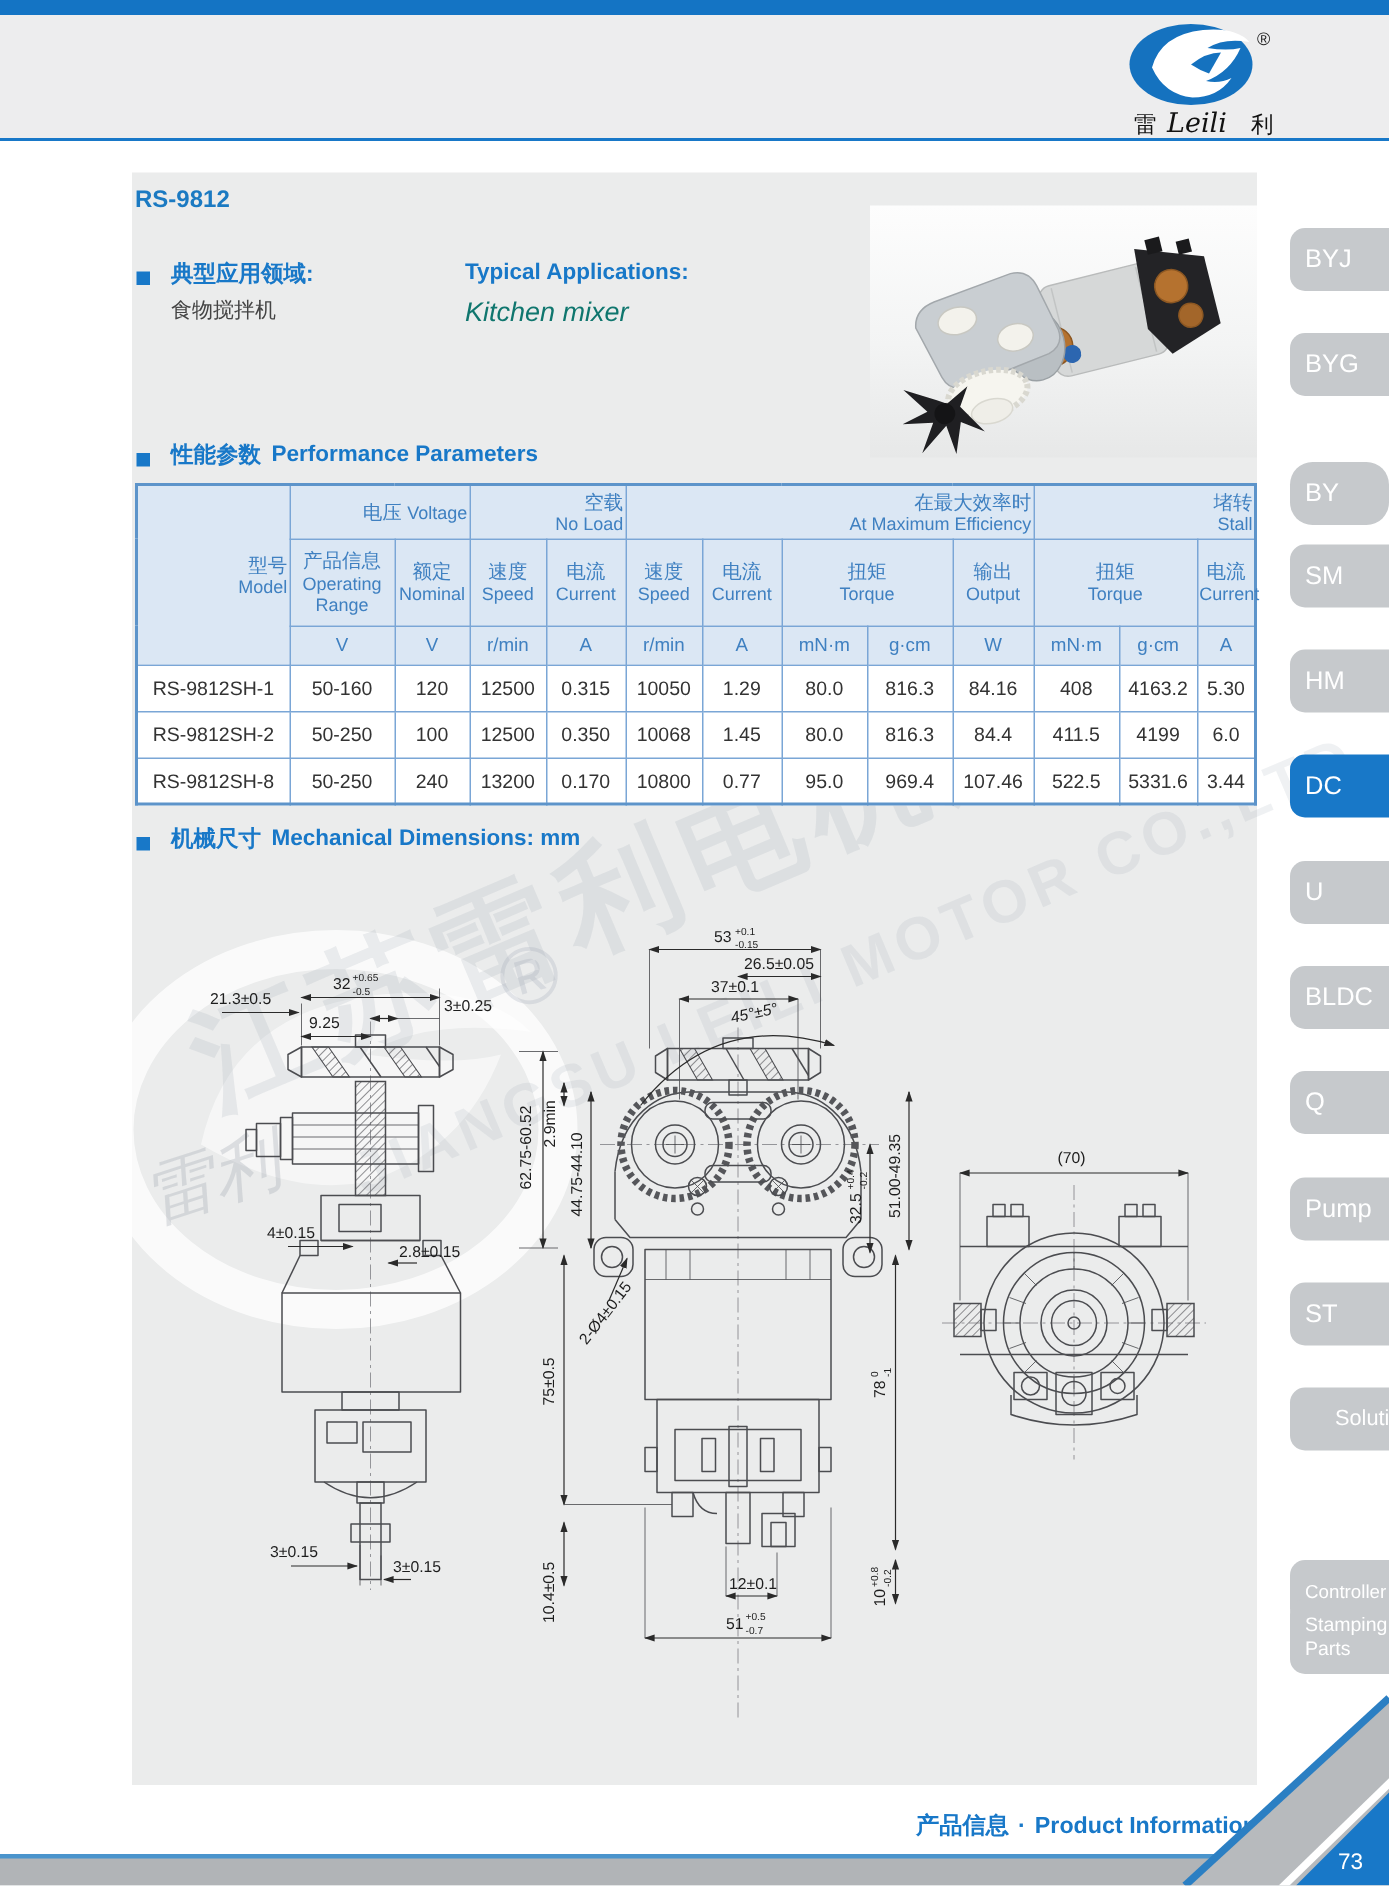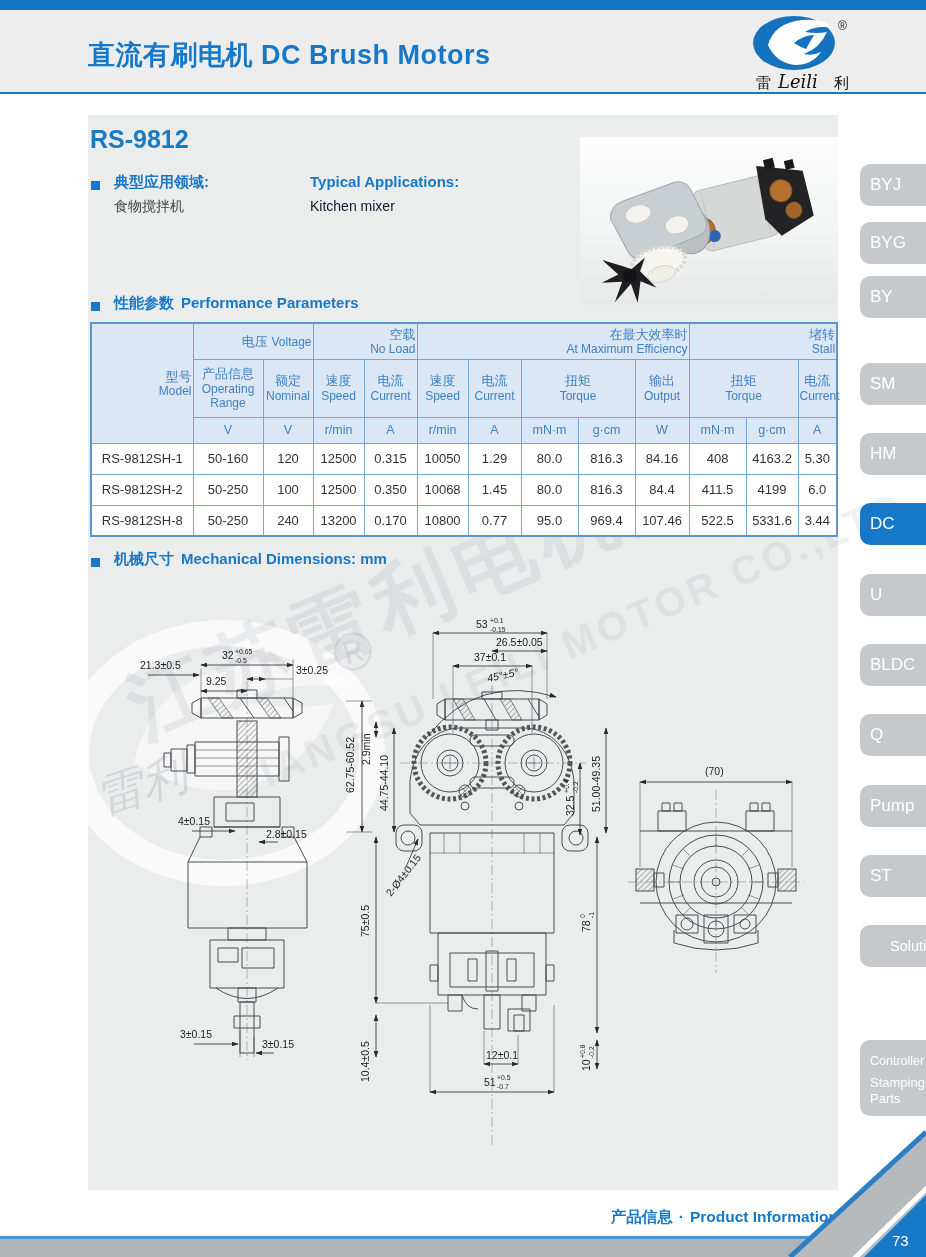--- a/index.html
+++ b/index.html
@@ -6,27 +6,27 @@
   html,body { width:926px; height:1257px; }
   body { position:relative; font-family:"Liberation Sans", sans-serif; background:#fff; overflow:hidden; }
 
   .topbar { position:absolute; left:0; top:0; width:926px; height:10px; background:#1474c4; }
   .header { position:absolute; left:0; top:10px; width:926px; height:84px; background:#ededee; border-bottom:2px solid #1878c8; }
   .header-title { position:absolute; left:88px; top:27px; font-size:27px; font-weight:bold; color:#1878c8; letter-spacing:.5px; }
   .logo { position:absolute; left:748px; top:3px; width:112px; height:80px; }
 
   .panel { position:absolute; left:88px; top:115px; width:750px; height:1075px; background:#ebecec; }
 
-  .model-title { position:absolute; left:2px; top:10px; font-size:25px; font-weight:600; color:#1b7ac2;text-align:right; }
+  .model-title { position:absolute; left:2px; top:10px; font-size:16px; font-weight:600; color:#1b7ac2;text-align:right; }
 
   .bullet { position:absolute; width:9px; height:9px; background:#1878c8; }
   .sec-zh { position:absolute; font-size:15px; font-weight:bold; color:#1878c8; }
   .sec-en { position:absolute; font-size:15px; font-weight:bold; color:#1878c8; }
   .val-zh { position:absolute; font-size:14px; color:#444; }
-  .val-en { position:absolute; font-size:14px; color:#0f172a; }
+  .val-en { position:absolute; font-size:18px; color:#0f766e;font-style:italic; }
 
   .photo { position:absolute; left:492px; top:22px; width:258px; height:168px;
            background:linear-gradient(180deg,#fdfdfd 0%,#f3f4f4 55%,#e7e8e8 100%); }
 
   table.perf { position:absolute; left:2px; top:207px; width:746px; border-collapse:collapse; table-layout:fixed;
                border:2px solid #5d94ca; background:#fff; }
   table.perf th, table.perf td { border:1px solid #7aa6d6; text-align:center; vertical-align:middle; }
   table.perf thead th { background:#dbe7f4; color:#3f80c1; font-weight:normal; font-size:13px; line-height:1.18; padding:2px 1px; }
   table.perf thead .en { font-size:12px; }
   table.perf tr.gr th { height:36px;text-align:right; }
@@ -74,21 +74,20 @@
   .bottombar { position:absolute; left:0; top:1236px; width:926px; height:21px; background:#b1b4b7; border-top:3px solid #4a94cc; }
   .corner { position:absolute; right:0; top:1127px; width:140px; height:130px; }
   .corner text { font-family:"Liberation Sans", sans-serif; }
 </style>
 </head>
 <body>
 
 <div class="topbar"></div>
 
 <div class="header">
-  <div class="header-title"><span>直流有刷电机</span> <span>DC Brush Motors</span></div>
   <svg class="logo" viewBox="0 0 112 80">
     <ellipse cx="46" cy="30" rx="41" ry="27" fill="#1572bf"></ellipse>
     <path d="M 20,32 Q 26,10 54,7 Q 76,5 85,15 Q 68,12 57,19 Q 70,21 79,19 Q 72,35 56,41 Q 65,43 73,39 Q 64,52 47,52 Q 28,50 20,32 Z" fill="#fff"></path>
     <path d="M 46,30 Q 56,22 66,22 L 58,36 Q 52,34 46,30 Z" fill="#1572bf"></path>
     <text x="90" y="17" font-size="12" fill="#222">®</text>
     <text x="8" y="75" font-size="15" fill="#111">雷</text>
     <text x="30" y="75" font-size="18" font-style="italic" font-family="DejaVu Serif, serif" fill="#111">Leili</text>
     <text x="86" y="75" font-size="15" fill="#111">利</text>
   </svg>
 </div>
@@ -564,23 +563,23 @@
       <rect class="ol" x="646" y="330" width="22" height="18"></rect>
       <rect class="ol" x="616" y="330" width="24" height="28"></rect>
       <circle class="ol" cx="599" cy="339" r="6"></circle>
       <circle class="ol" cx="657" cy="339" r="5"></circle>
       <circle class="ol" cx="628" cy="344" r="8"></circle>
     </g>
   </svg>
 
 </div>
 
-<div class="tab" style="top:164px;"><span>BYJ</span></div>
+<div class="tab" style="top:152px;"><span>BYJ</span></div>
 <div class="tab" style="top:222px;"><span>BYG</span></div>
-<div class="tab" style="top:276px;"><span>BY</span></div>
+<div class="tab" style="top:308px;border-radius:15px;"><span>BY</span></div>
 <div class="tab" style="top:363px;"><span>SM</span></div>
 <div class="tab" style="top:433px;"><span>HM</span></div>
 <div class="tab active" style="top:503px;"><span>DC</span></div>
 <div class="tab" style="top:574px;"><span>U</span></div>
 <div class="tab" style="top:644px;"><span>BLDC</span></div>
 <div class="tab" style="top:714px;"><span>Q</span></div>
 <div class="tab" style="top:785px;"><span>Pump</span></div>
 <div class="tab" style="top:855px;"><span>ST</span></div>
 <div class="tab f15" style="top:925px;padding-left:30px;"><span>Solution</span></div>
 <div class="tab f13" style="top:996px;margin-top:44px;"><span>Controller</span></div>

